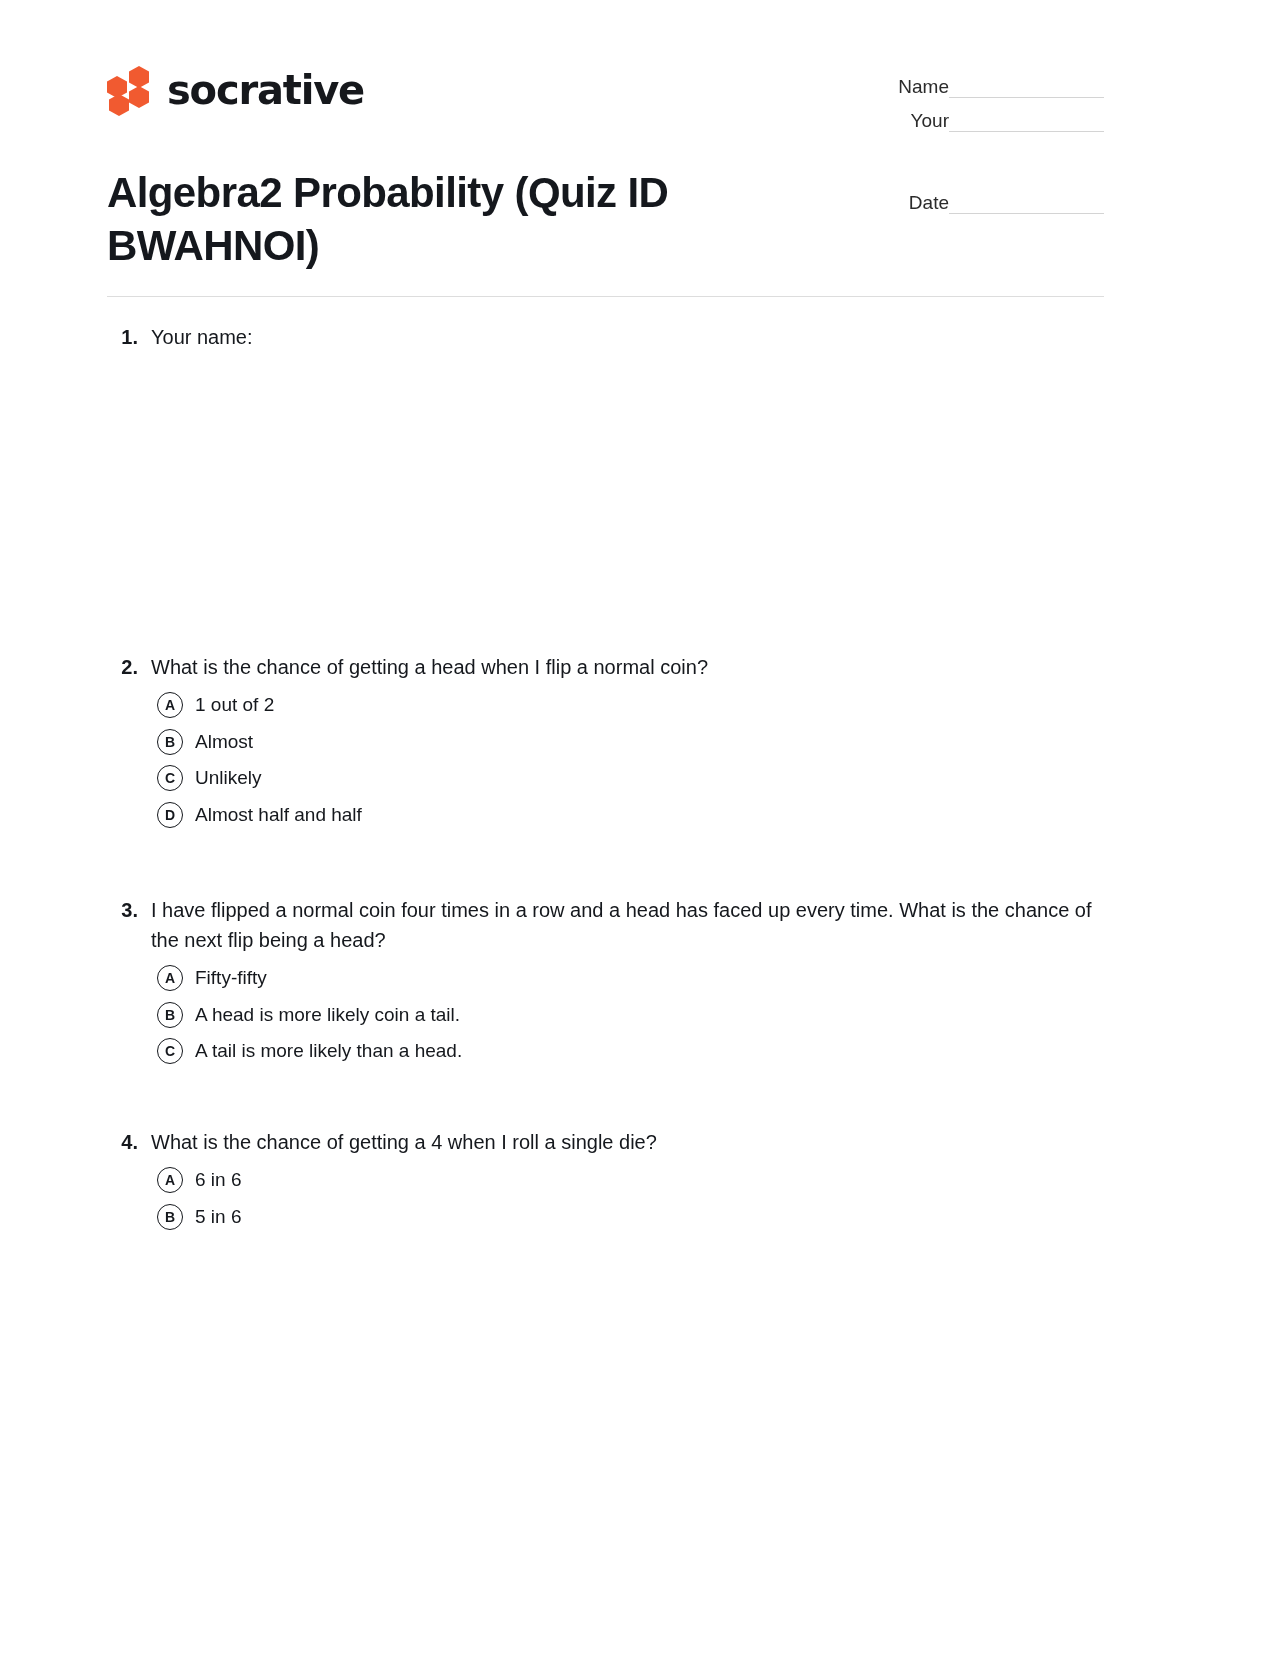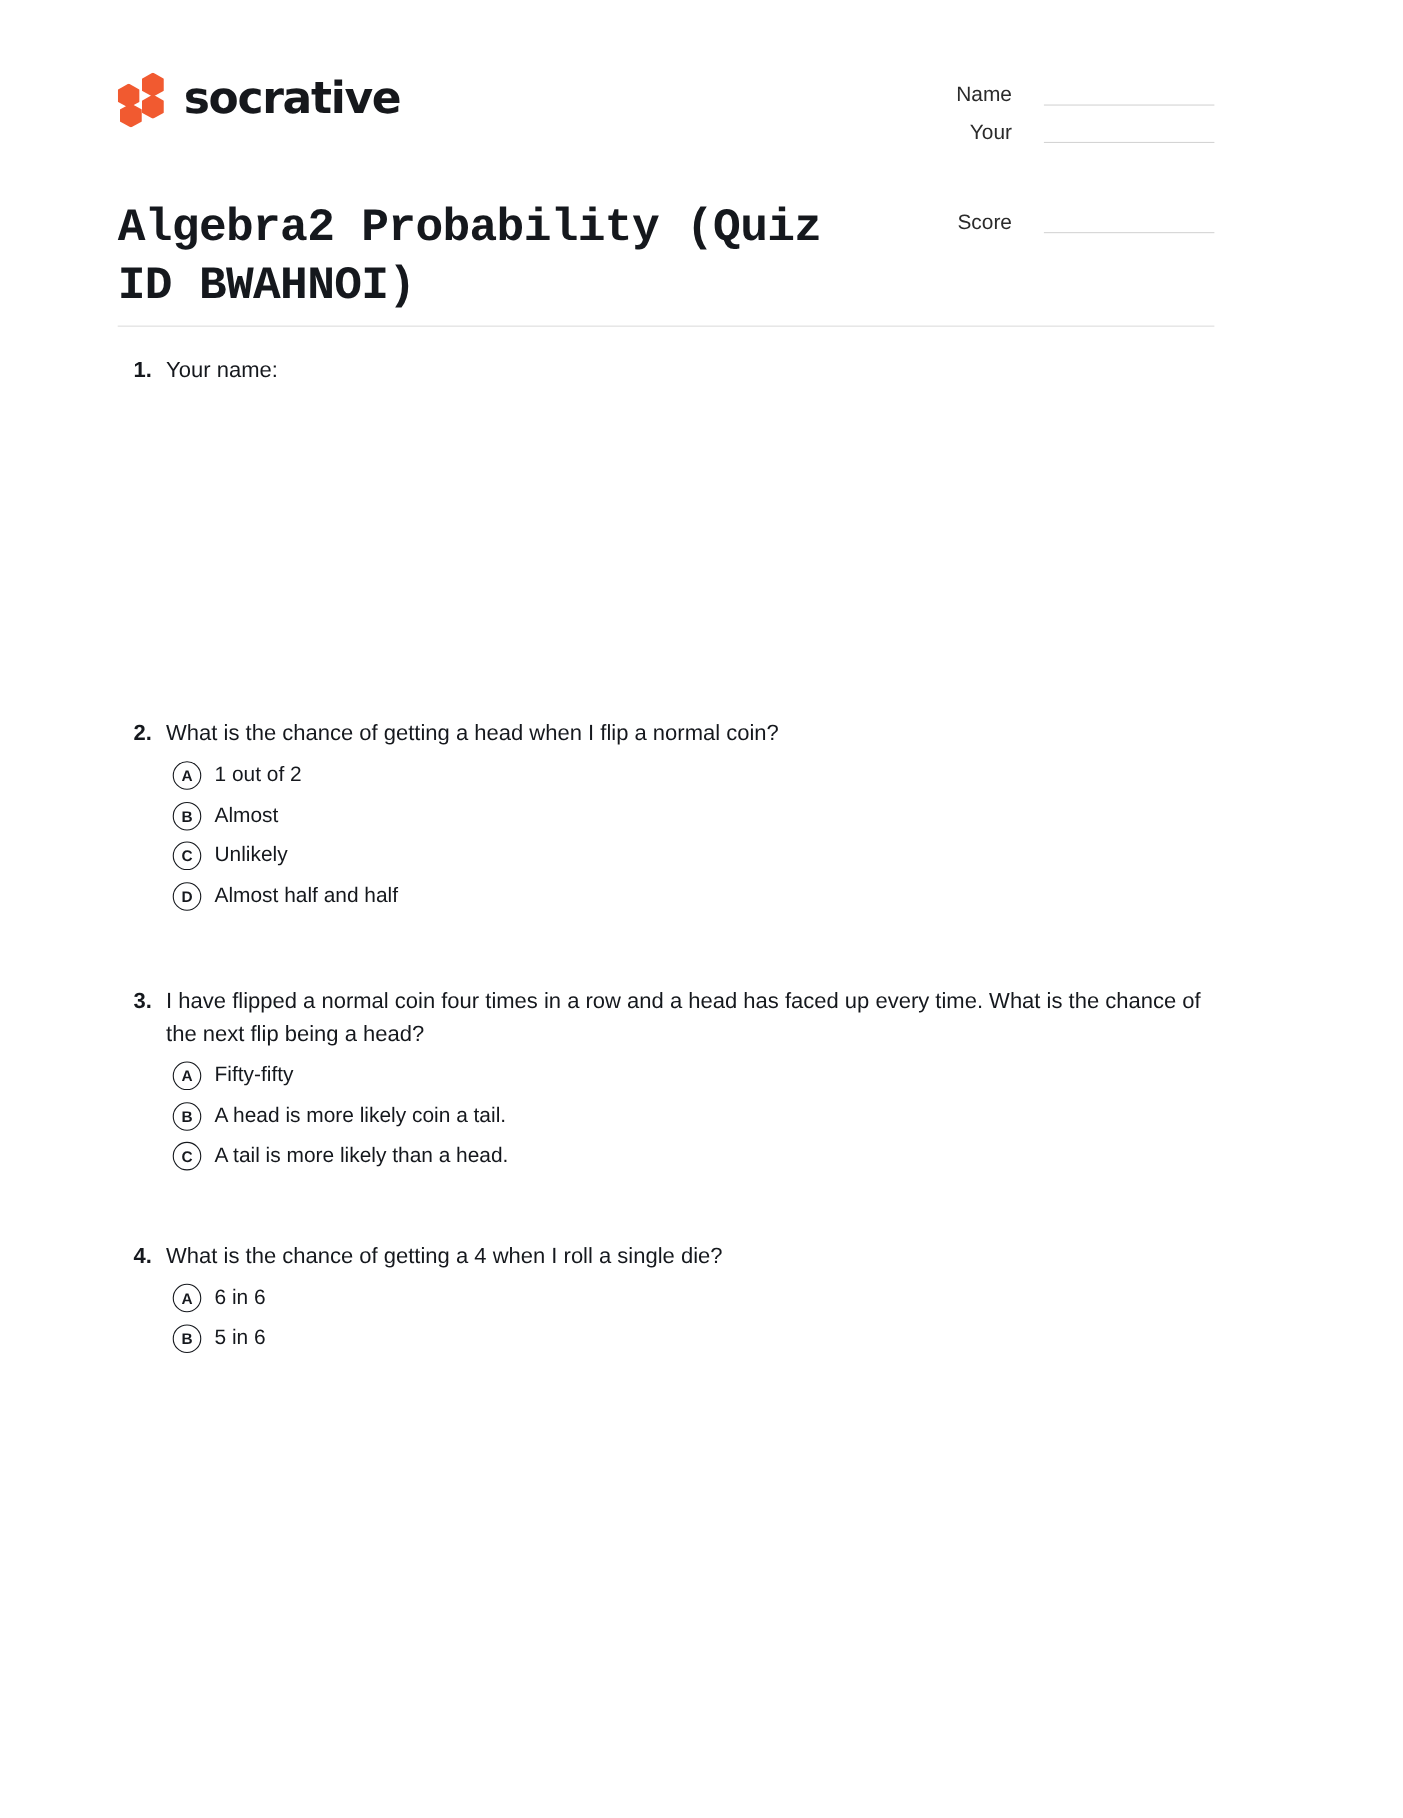--- a/index.html
+++ b/index.html
@@ -68,51 +68,50 @@
     color: #16181c;
     line-height: 1;
   }
 
   .meta {
     width: 246px;
     padding-top: 16px;
   }
   .meta-line {
     display: flex;
-    align-items: center;
+    align-items: flex-end;
     justify-content: flex-end;
-    gap: 29px;
+    gap: 0;
     margin-bottom: 12px;
   }
   .meta-label {
     font-size: 19px;
     color: #2b2b2b;
     white-space: nowrap;
   }
   .meta-rule {
     width: 155px;
     border-bottom: 1.5px solid #d4d4d4;
     height: 16px;
   }
   .meta-score {
     margin-top: 60px;
   }
 
   
   .title {
     position: absolute;
     left: 107px;
-    top: 153px;
+    top: 139px;
     width: 700px;
     font-size: 42px;
     font-weight: 700;
     line-height: 1.26;
     letter-spacing: -0.6px;
     color: #15181d;
-    font-family: Liberation Mono, monospace;
   }
 
   .divider {
     position: absolute;
     left: 107px;
     top: 296px;
     width: 997px;
     border-top: 1px solid #dddddd;
   }
 
@@ -205,21 +204,21 @@
       <div class="meta">
         <div class="meta-line">
           <span class="meta-label">Name</span>
           <span class="meta-rule"></span>
         </div>
         <div class="meta-line">
           <span class="meta-label">Your</span>
           <span class="meta-rule"></span>
         </div>
         <div class="meta-line meta-score">
-          <span class="meta-label">Score</span>
+          <span class="meta-label">Date</span>
           <span class="meta-rule"></span>
         </div>
       </div>
 
     </div>
   </div>
 
   <h1 class="title">Algebra2 Probability (Quiz ID BWAHNOI)</h1>
 
   <div class="divider"></div>

